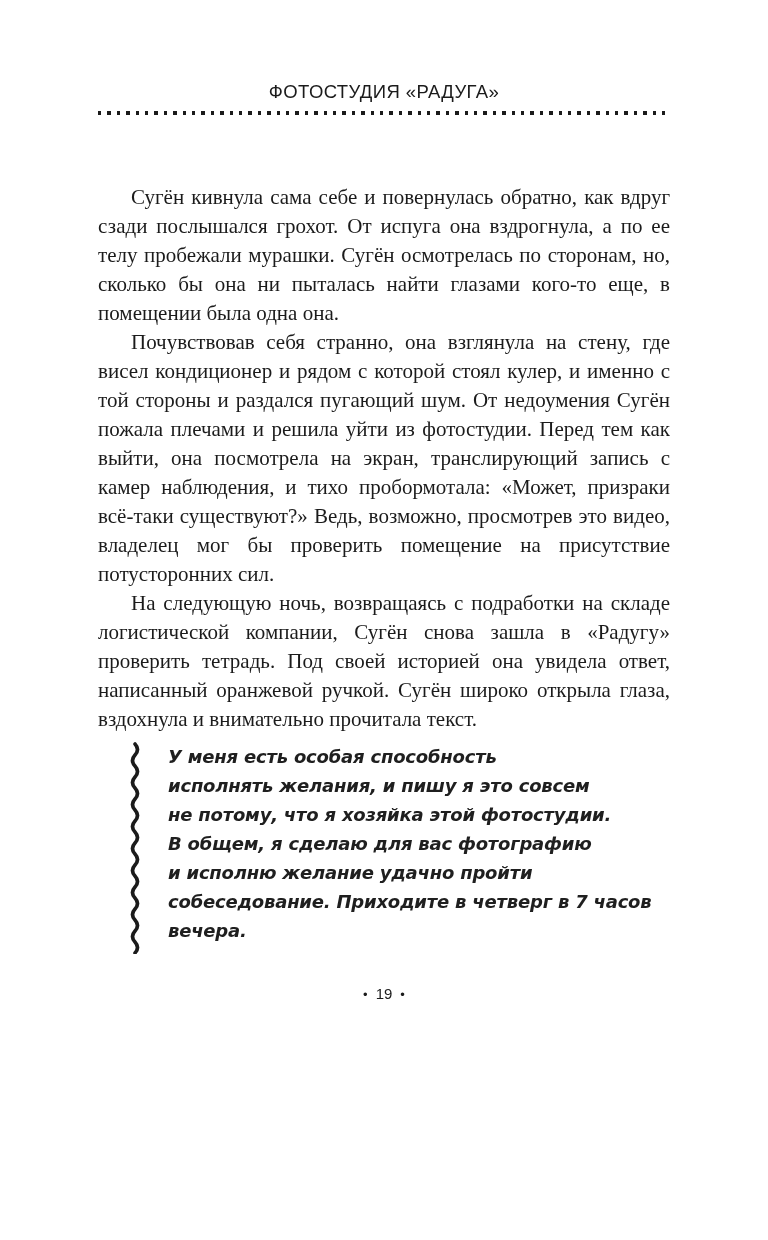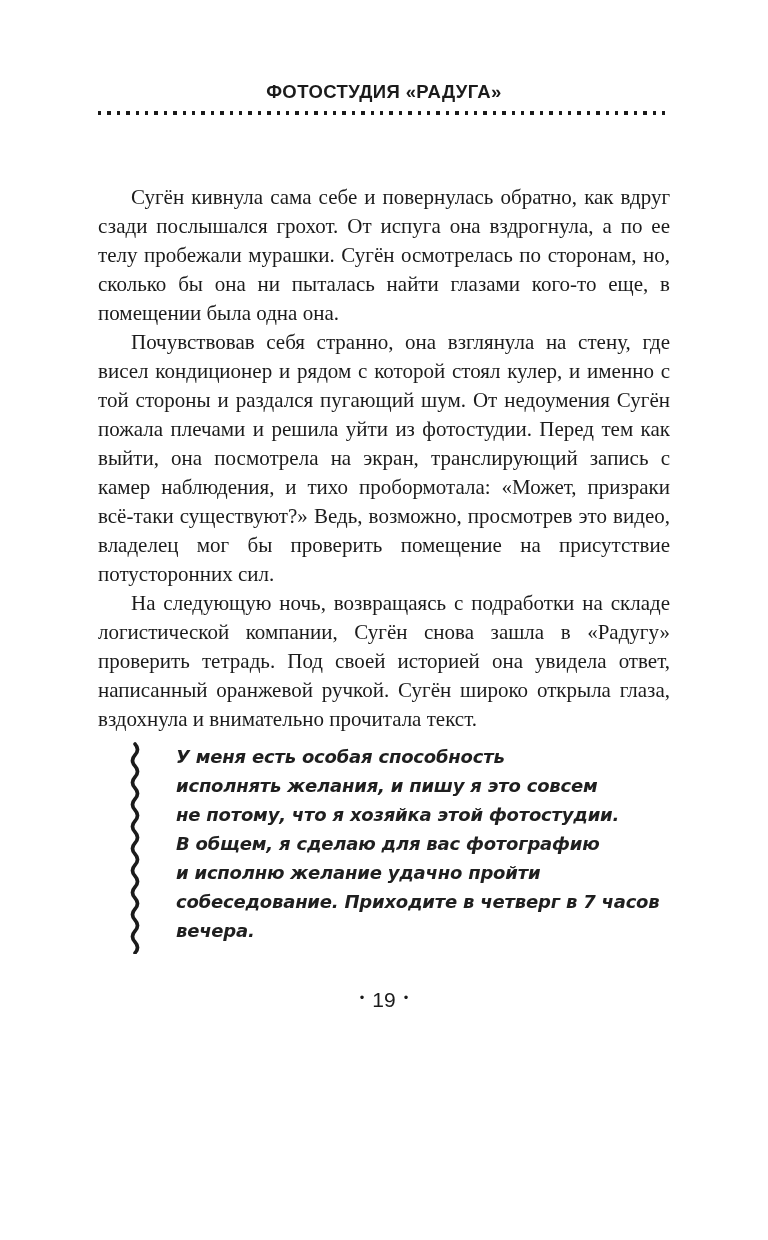--- a/index.html
+++ b/index.html
@@ -11,21 +11,21 @@
     overflow: hidden;
   }
   .page {
     box-sizing: border-box;
     width: 768px; height: 1240px;
     padding: 82px 98px 0 98px;
   }
   .header-title {
     text-align: center;
     font-family: "Liberation Sans", sans-serif;
-    font-weight: 700;
+    font-weight: 400;
     font-size: 18.5px;
     line-height: 20px;
     letter-spacing: 0.4px;
     color: #1b1b1b;
   }
   .dotted-rule {
     margin-top: 9px;
     height: 4px;
     background: repeating-linear-gradient(to right, #1b1b1b 0 3.4px, transparent 3.4px 9.4px);
   }
@@ -35,21 +35,20 @@
     font-size: 21px;
     line-height: 29px;
     text-align: justify;
     text-indent: 33px;
     color: #1b1b1b;
   }
   .quote {
     display: flex;
     align-items: stretch;
     margin: 8px 0 27px 30px;
-    gap: 8px;
   }
   .squiggle {
     flex: 0 0 auto;
     width: 14px;
   }
   .quote-text {
     margin-left: 26px;
     font-family: "DejaVu Sans", sans-serif;
     font-weight: 700;
     font-style: italic;
@@ -62,21 +61,21 @@
   .footer {
     margin-top: 20px;
     display: flex;
     justify-content: center;
     align-items: center;
     gap: 8px;
     font-family: "Liberation Sans", sans-serif;
     color: #1b1b1b;
   }
   .footer .dot { font-size: 13px; line-height: 13px; }
-  .footer .num { font-size: 21px; line-height: 18px; margin-top: 6px; }
+  .footer .num { font-size: 15px; line-height: 18px; }
 </style>
 </head>
 <body>
 
 <div class="page">
 
   <div class="header-title">ФОТОСТУДИЯ «РАДУГА»</div>
 
   <div class="dotted-rule"></div>
 

